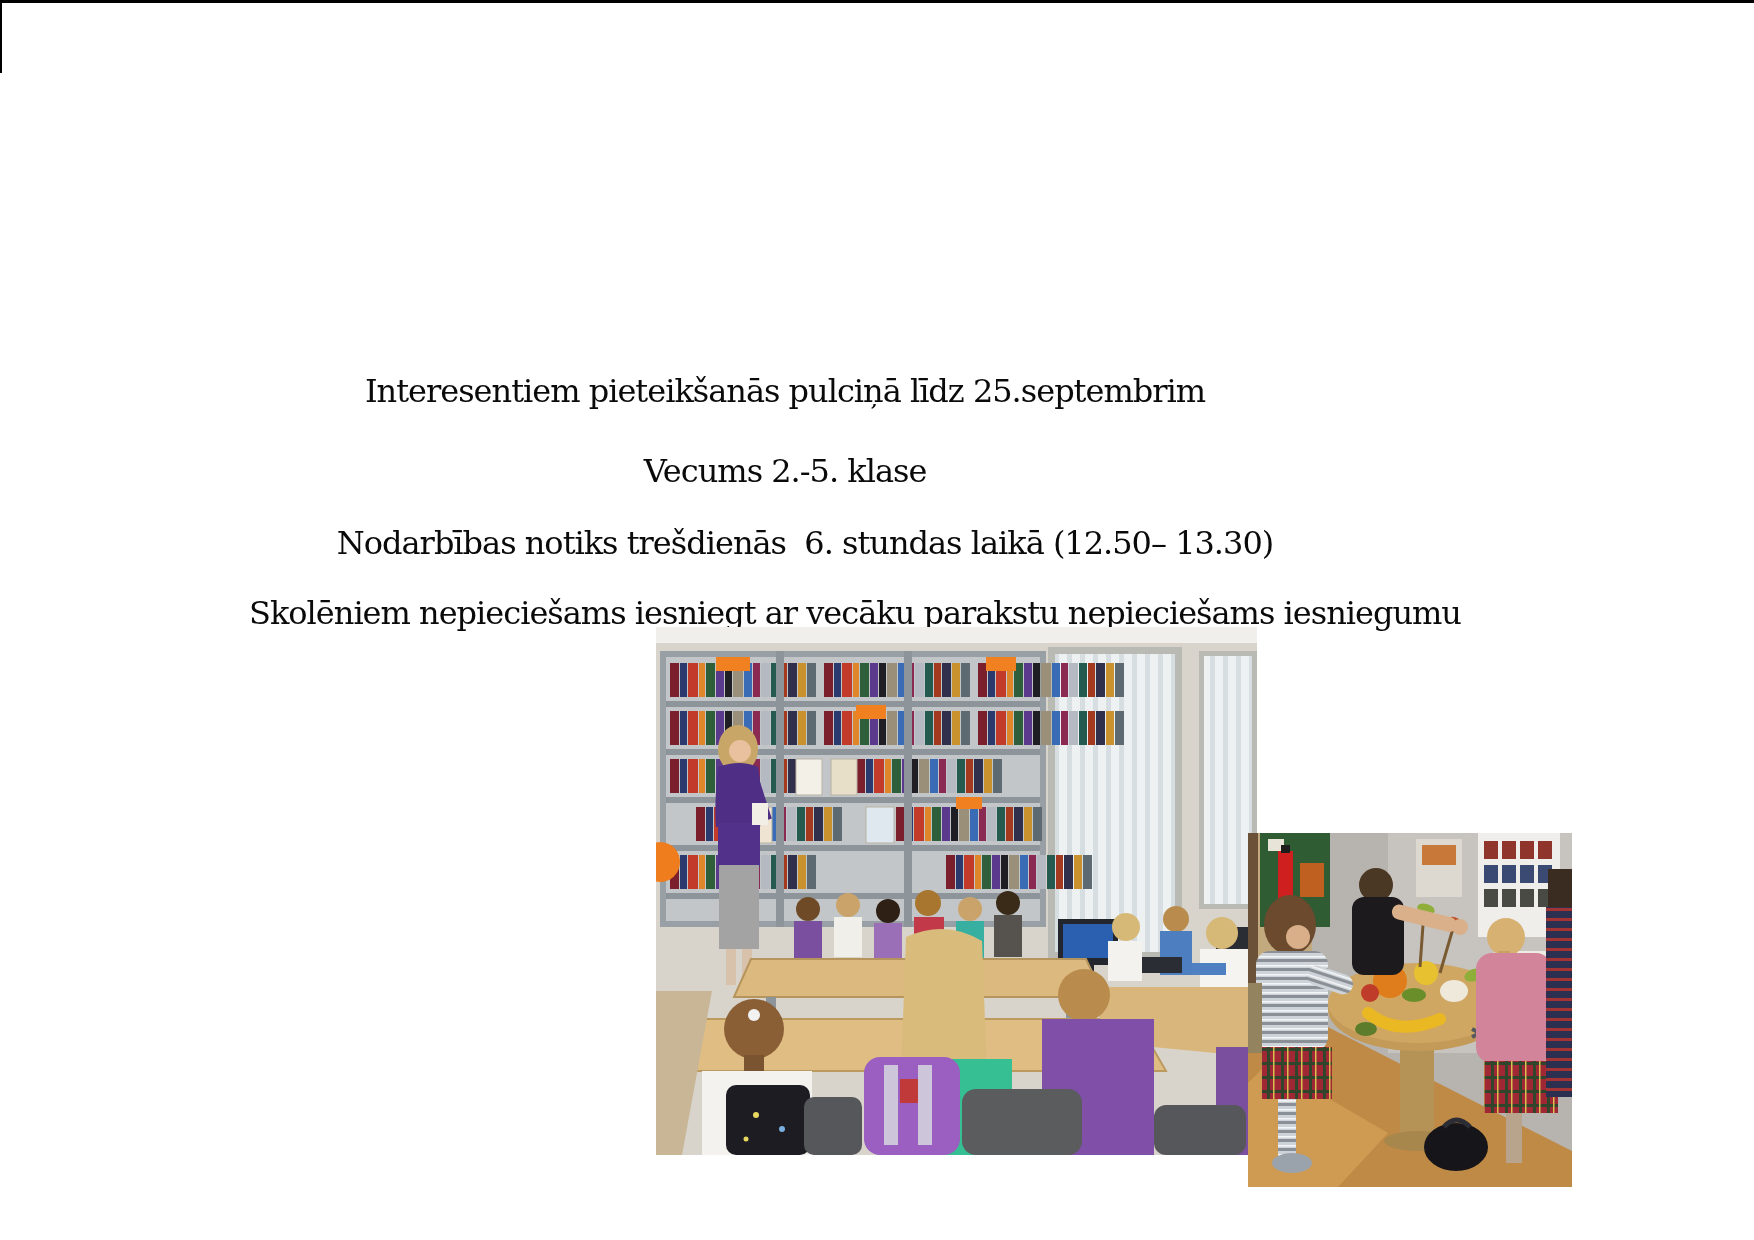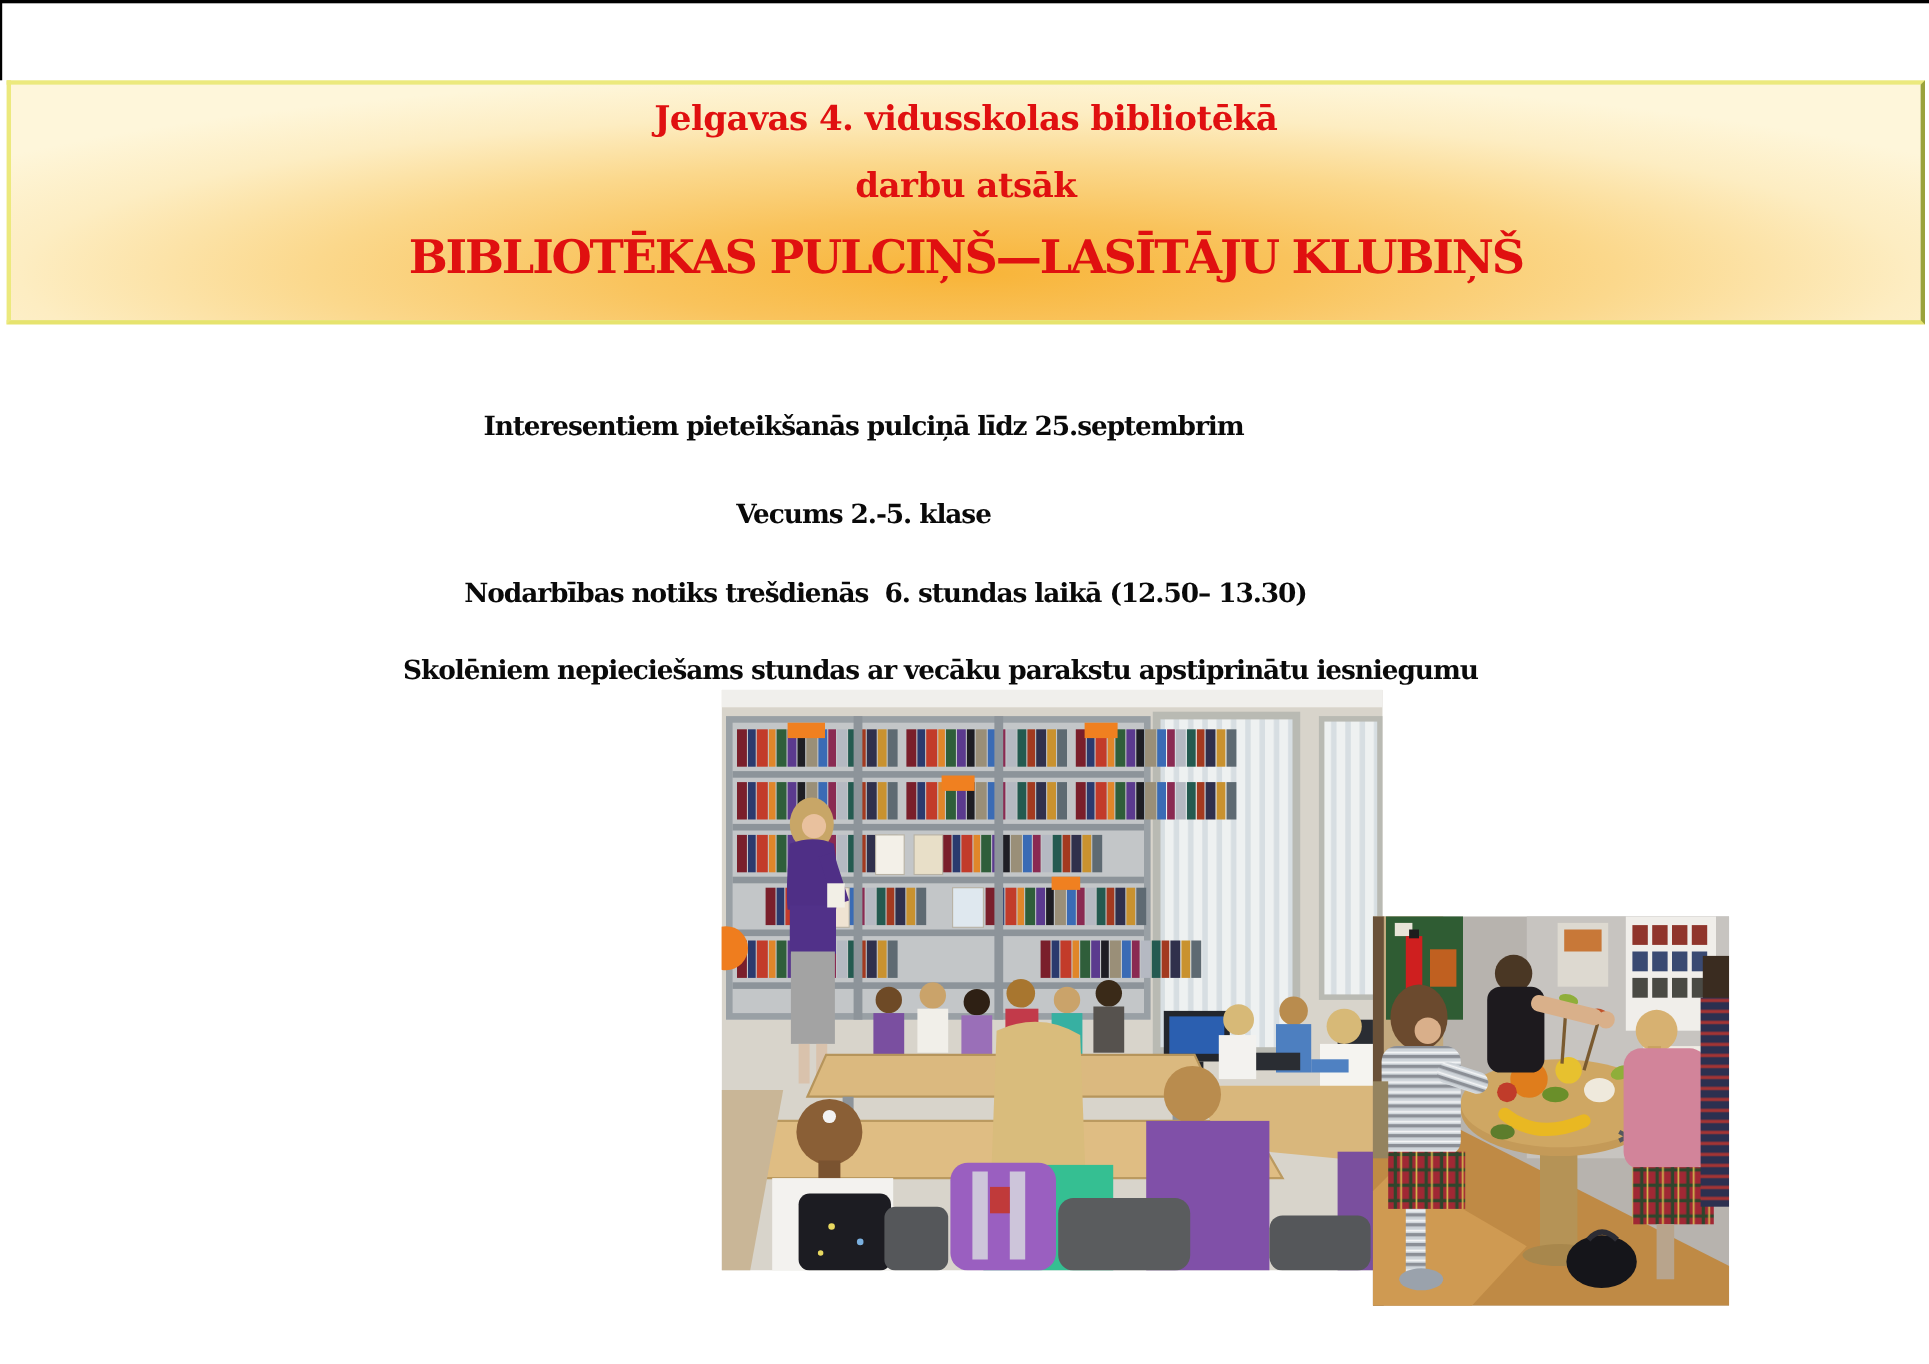--- a/index.html
+++ b/index.html
@@ -16,21 +16,21 @@
               #f8b438 0%, #f9c35c 28%, #fbd popp 0%, #fbd88c 55%, #fdedc2 80%, #fef6da 100%);
           background: radial-gradient(ellipse 62% 85% at 50% 80%,
               #f8b438 0%, #f9c35c 28%, #fbd88c 55%, #fdedc2 80%, #fef6da 100%);}
   .banner .bline{position:absolute;left:0;width:100%;text-align:center;color:#e01010;
                  font-weight:bold;white-space:pre;}
   .banner .b1{top:13px;font-size:31px;letter-spacing:-0.5px;}
   .banner .b2{top:74px;font-size:31px;letter-spacing:-0.5px;}
   .banner .b3{top:132px;font-size:42px;letter-spacing:-2px;}
 
   
-  .tline{position:absolute;color:#0a0a0a;font-weight:bold;font-size:24px;letter-spacing:-1px;
+  .tline{position:absolute;color:#0a0a0a;font-weight:normal;font-size:32px;letter-spacing:-1px;
          text-align:center;white-space:pre;}
   .t1{left:0;width:1570px;top:372px;}
   .t2{left:0;width:1570px;top:452px;}
   .t3{left:0;width:1570px;top:524px;padding-left:20px;}
   .t4{left:0;width:1710px;top:594px;}
 
   
   .oval{position:absolute;left:73px;top:710px;width:588px;height:452px;border-radius:50%;
         background:#f4611c;z-index:1;}
   .oval .oline{position:absolute;left:0;width:100%;text-align:center;white-space:pre;
@@ -46,30 +46,25 @@
   .photo2{left:1248px;top:833px;width:324px;height:354px;z-index:3;}
   svg{display:block;}
 </style>
 </head>
 <body>
 
 <div class="page">
   <div class="page-top-border"></div>
   <div class="page-left-tick"></div>
 
-  <div class="banner">
-    <div class="bline b1">Jelgavas 4. vidusskolas bibliotēkā</div>
-    <div class="bline b2">darbu atsāk</div>
-    <div class="bline b3">BIBLIOTĒKAS PULCIŅŠ—LASĪTĀJU KLUBIŅŠ</div>
-  </div>
 
   <div class="tline t1">Interesentiem pieteikšanās pulciņā līdz 25.septembrim</div>
   <div class="tline t2">Vecums 2.-5. klase</div>
   <div class="tline t3">Nodarbības notiks trešdienās  6. stundas laikā (12.50– 13.30)</div>
-  <div class="tline t4">Skolēniem nepieciešams stundas ar vecāku parakstu apstiprinātu iesniegumu</div>
+  <div class="tline t4">Skolēniem nepieciešams iesniegt ar vecāku parakstu nepieciešams iesniegumu</div>
 
 
   <div class="photo photo1" role="img" aria-label="library-reading-club-photo">
     <svg width="601" height="528" viewBox="0 0 601 528">
       <defs>
         <pattern id="blinds" width="13" height="10" patternUnits="userSpaceOnUse">
           <rect width="13" height="10" fill="#eef1f1"></rect>
           <rect x="8" width="5" height="10" fill="#d7dee2"></rect>
         </pattern>
         <g id="bookrow">

